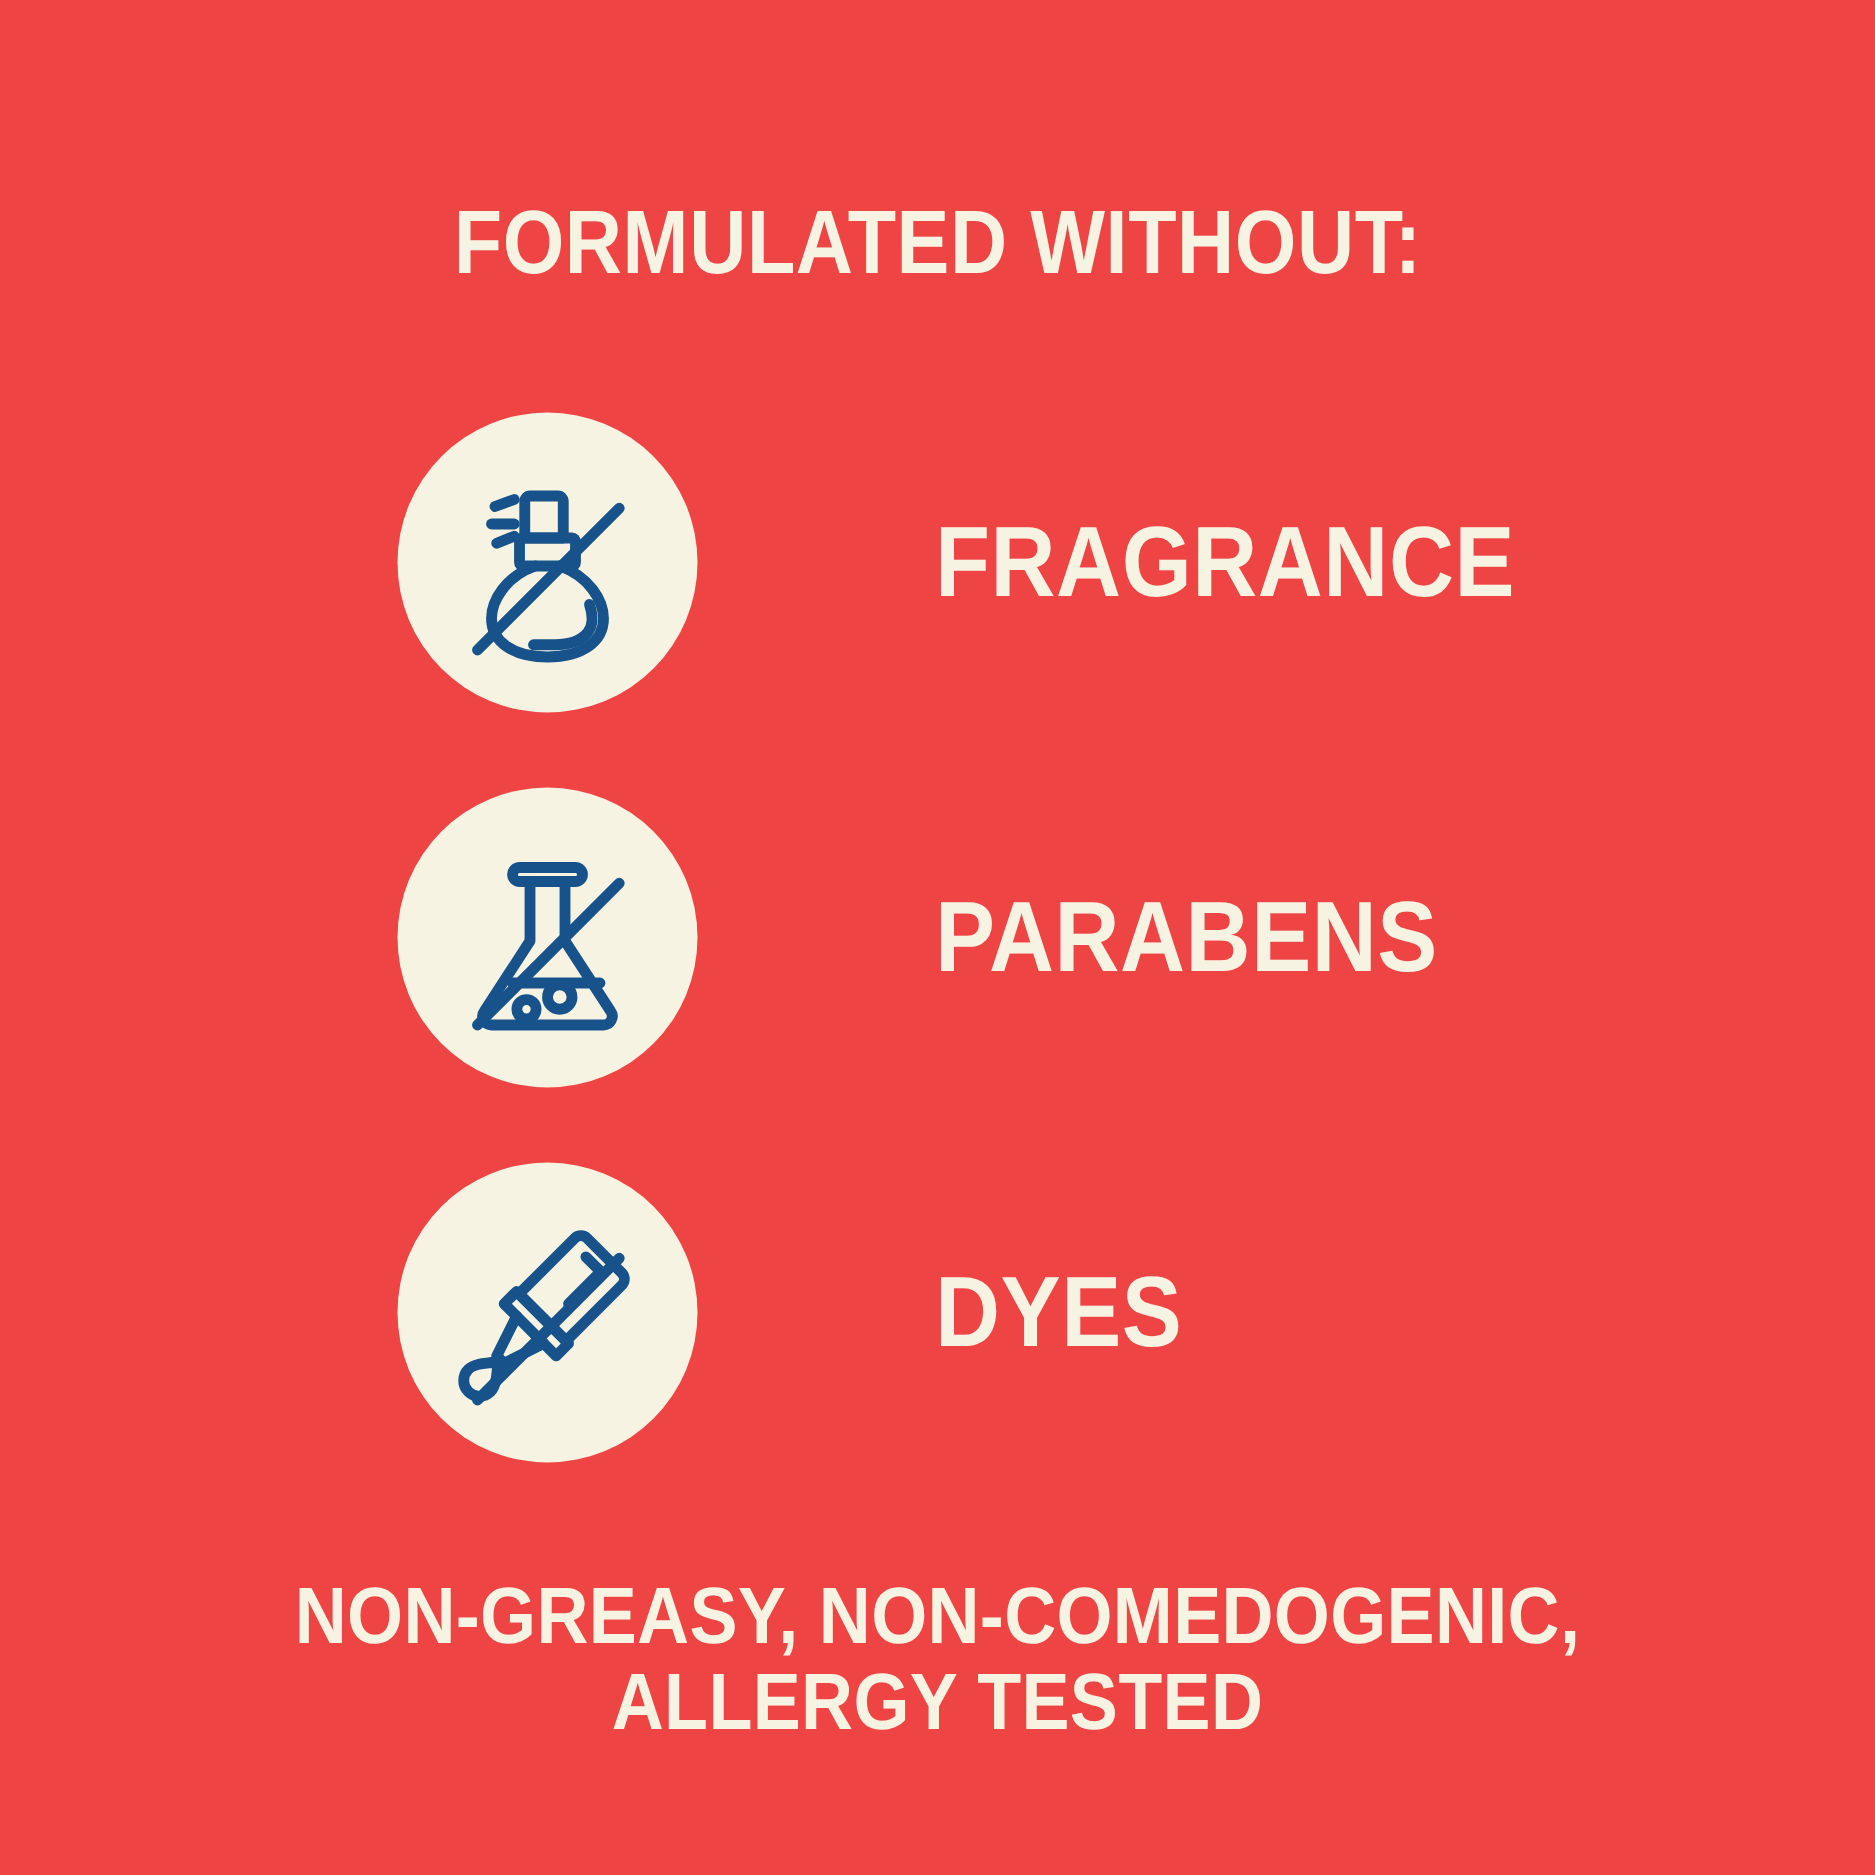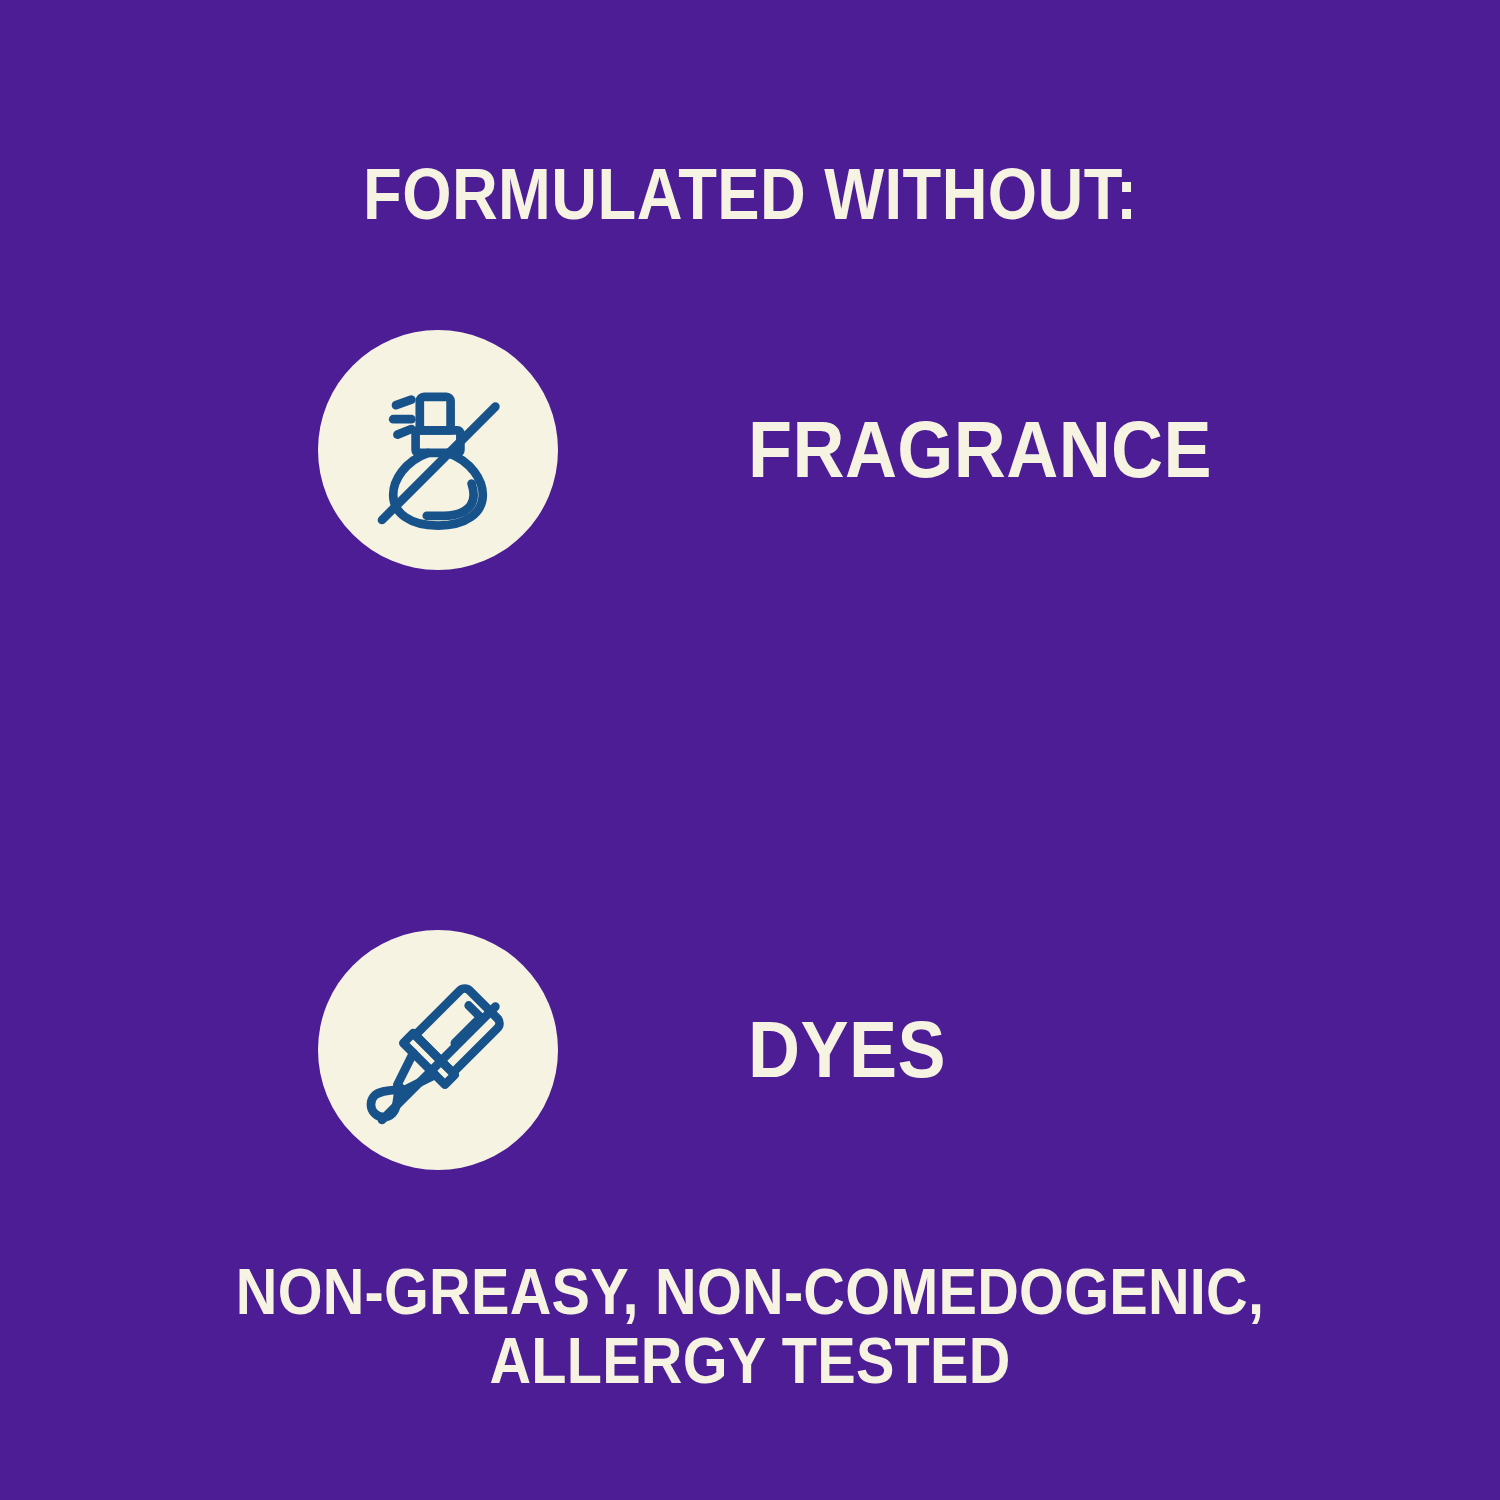--- a/index.html
+++ b/index.html
@@ -12,21 +12,21 @@
 
   body {
     background: #0b6294;
     font-family: "Liberation Sans", sans-serif;
     position: relative;
   }
 
   .panel {
     position: absolute;
     inset: 0;
-    background: #4c1d95;
+    background: #ef4444;
   }
 
   
   .heading {
     position: absolute;
     top: 158px;
     left: 0;
     width: 1500px;
     text-align: center;
     color: #f7f3e3;
@@ -138,20 +138,38 @@
           <path d="M53 62 C36 68 28 82 28 92 C28 105 40 114 60 114 C80 114 92 105 92 92 C92 82 84 68 67 62"></path>
 
           <path d="M84 84 C86 90 86 96 83 100 C79 105 72 107 64 107 L52 107"></path>
 
           <path d="M20 110 L101 29"></path>
         </svg>
       </div>
       <div class="row-label">FRAGRANCE</div>
     </div>
 
+    <div class="row row-1">
+      <div class="icon-badge">
+        <svg viewBox="0 0 120 120" aria-hidden="true">
+
+          <path d="M44 20 h32 a4 4 0 0 1 0 8 h-32 a4 4 0 0 1 0 -8 z"></path>
+
+          <path d="M50 28 v34 L24 102 a5 5 0 0 0 4 8 h64 a5 5 0 0 0 4 -8 L70 62 v-34"></path>
+
+          <path d="M40 86 h50"></path>
+
+          <circle cx="67" cy="94" r="7"></circle>
+          <circle cx="48" cy="101" r="5.5"></circle>
+
+          <path d="M20 110 L101 29"></path>
+        </svg>
+      </div>
+      <div class="row-label">PARABENS</div>
+    </div>
 
     <div class="row row-2">
       <div class="icon-badge">
         <svg viewBox="0 0 120 120" aria-hidden="true">
           <g transform="rotate(45 60 60)">
 
             <path d="M46 14 h28 a5 5 0 0 1 5 5 v45 h-38 v-45 a5 5 0 0 1 5 -5 z"></path>
 
             <path d="M53 22 h12 v26"></path>
 

